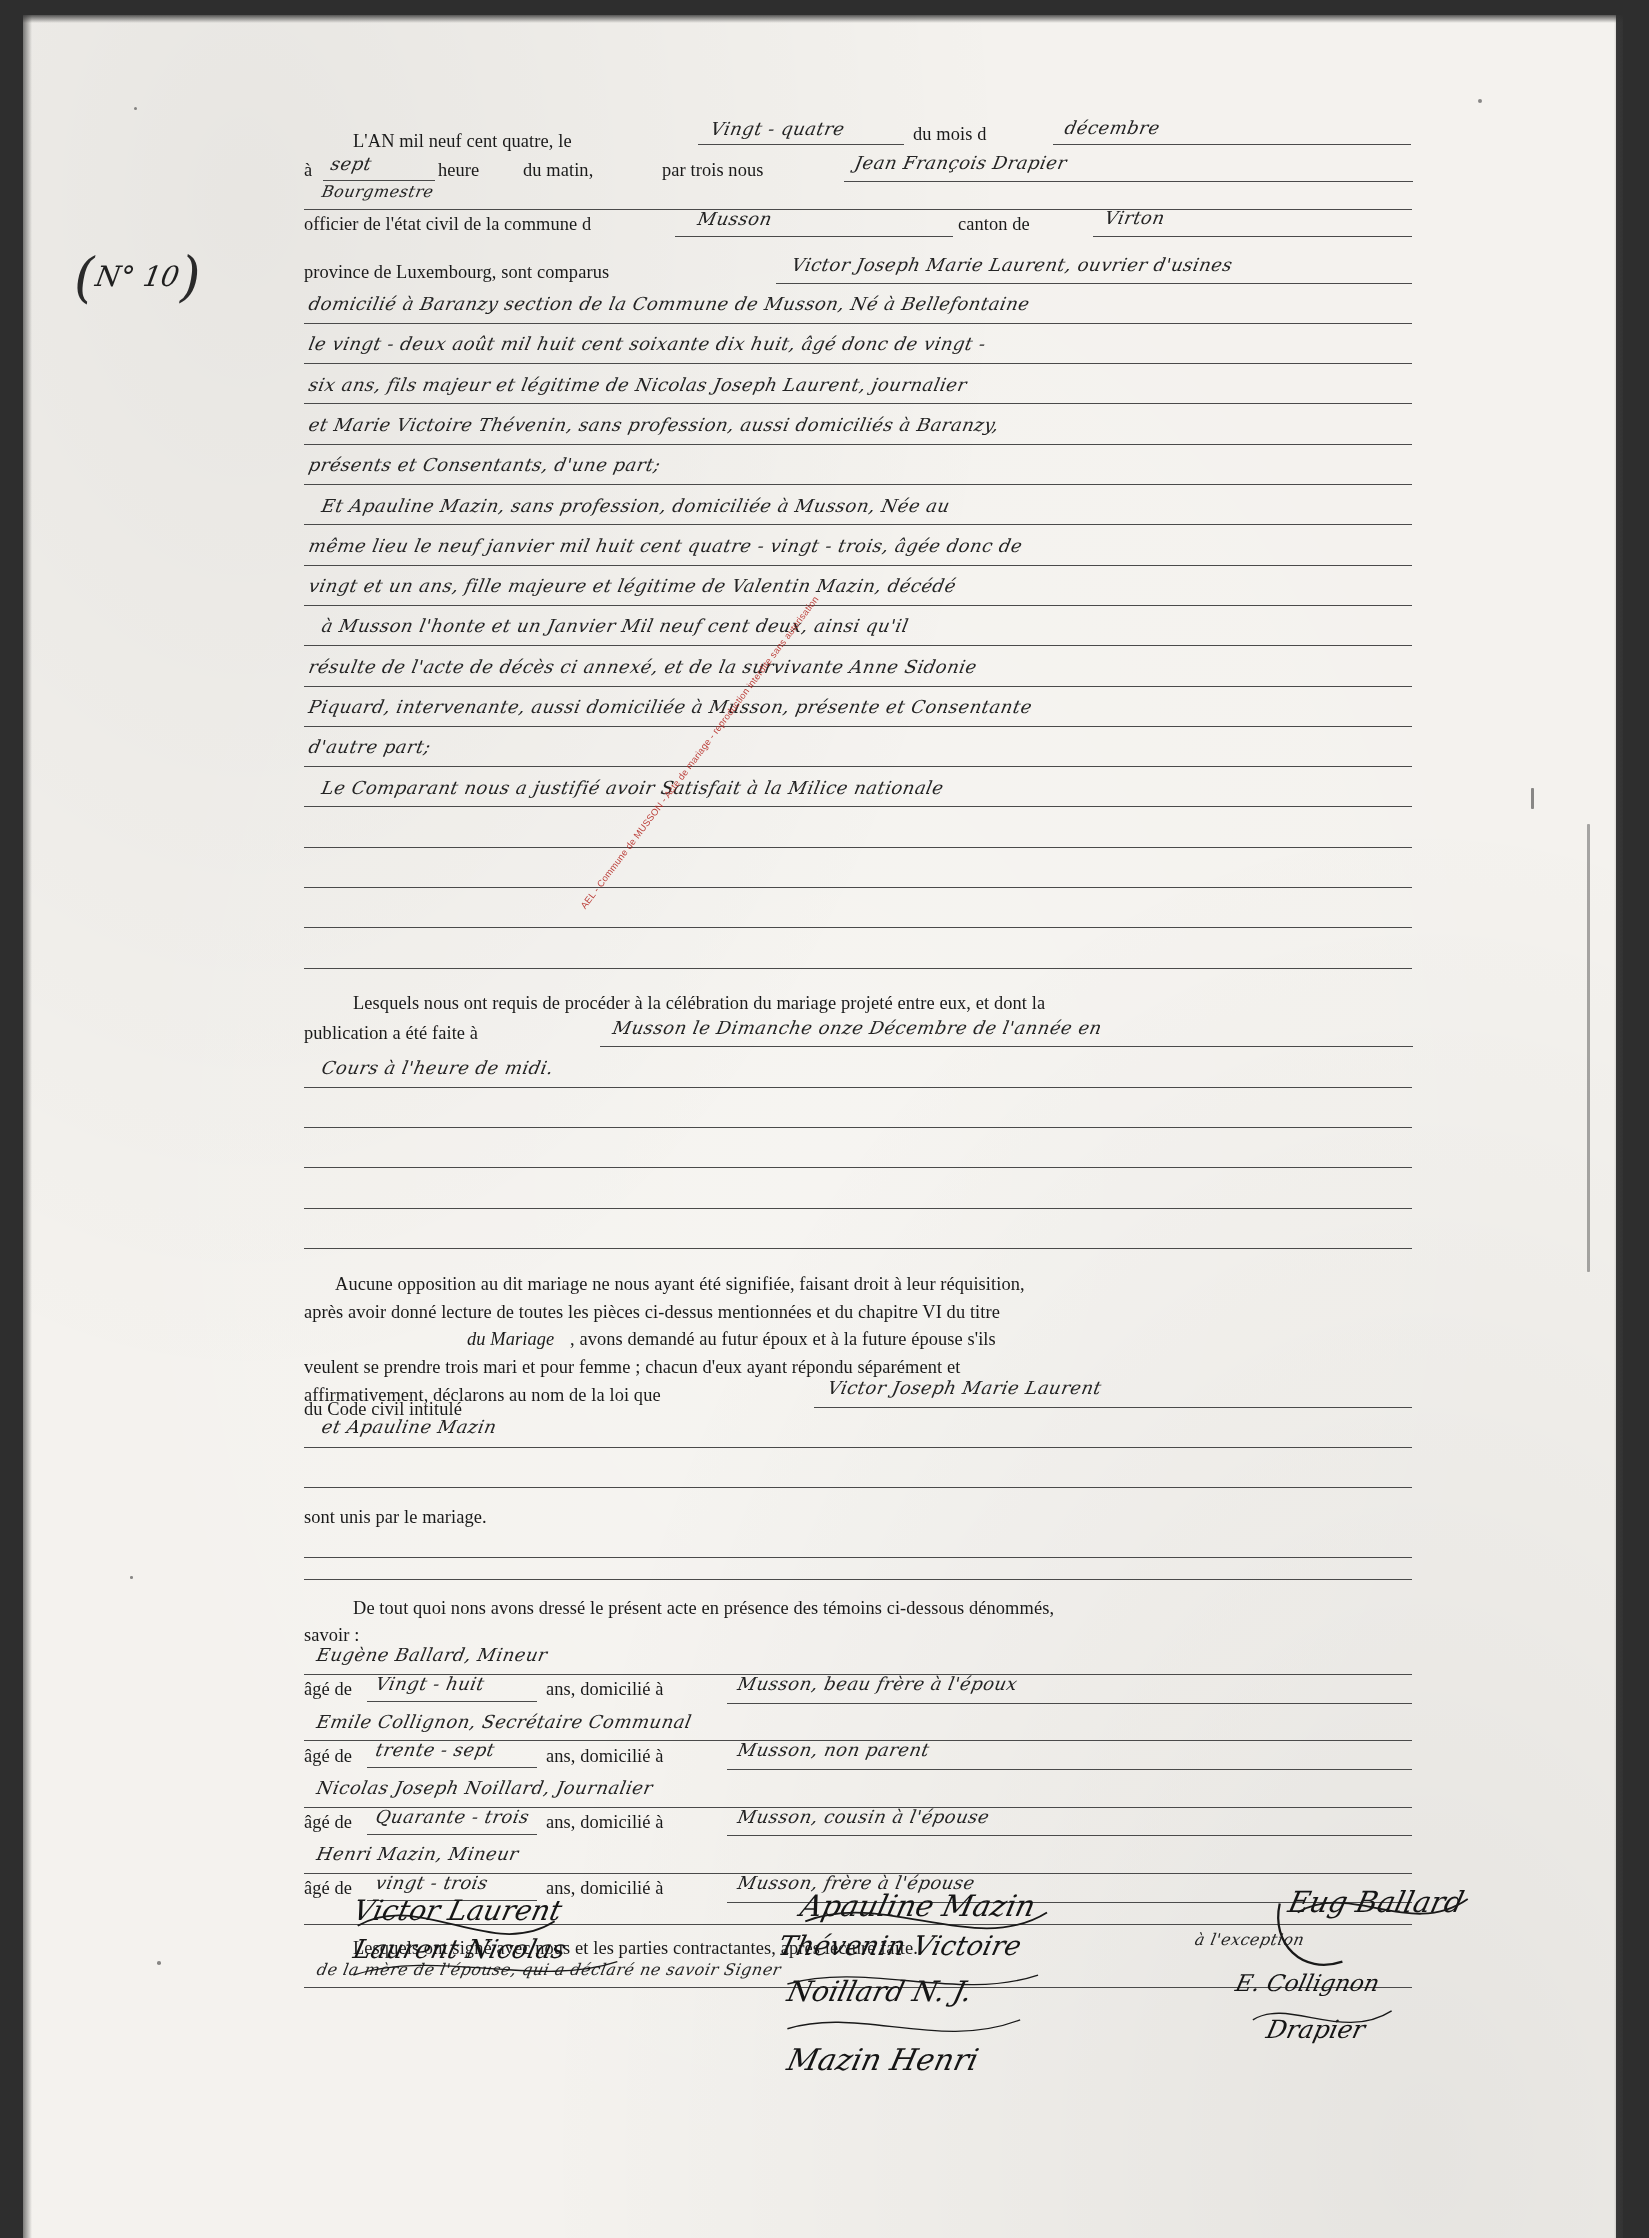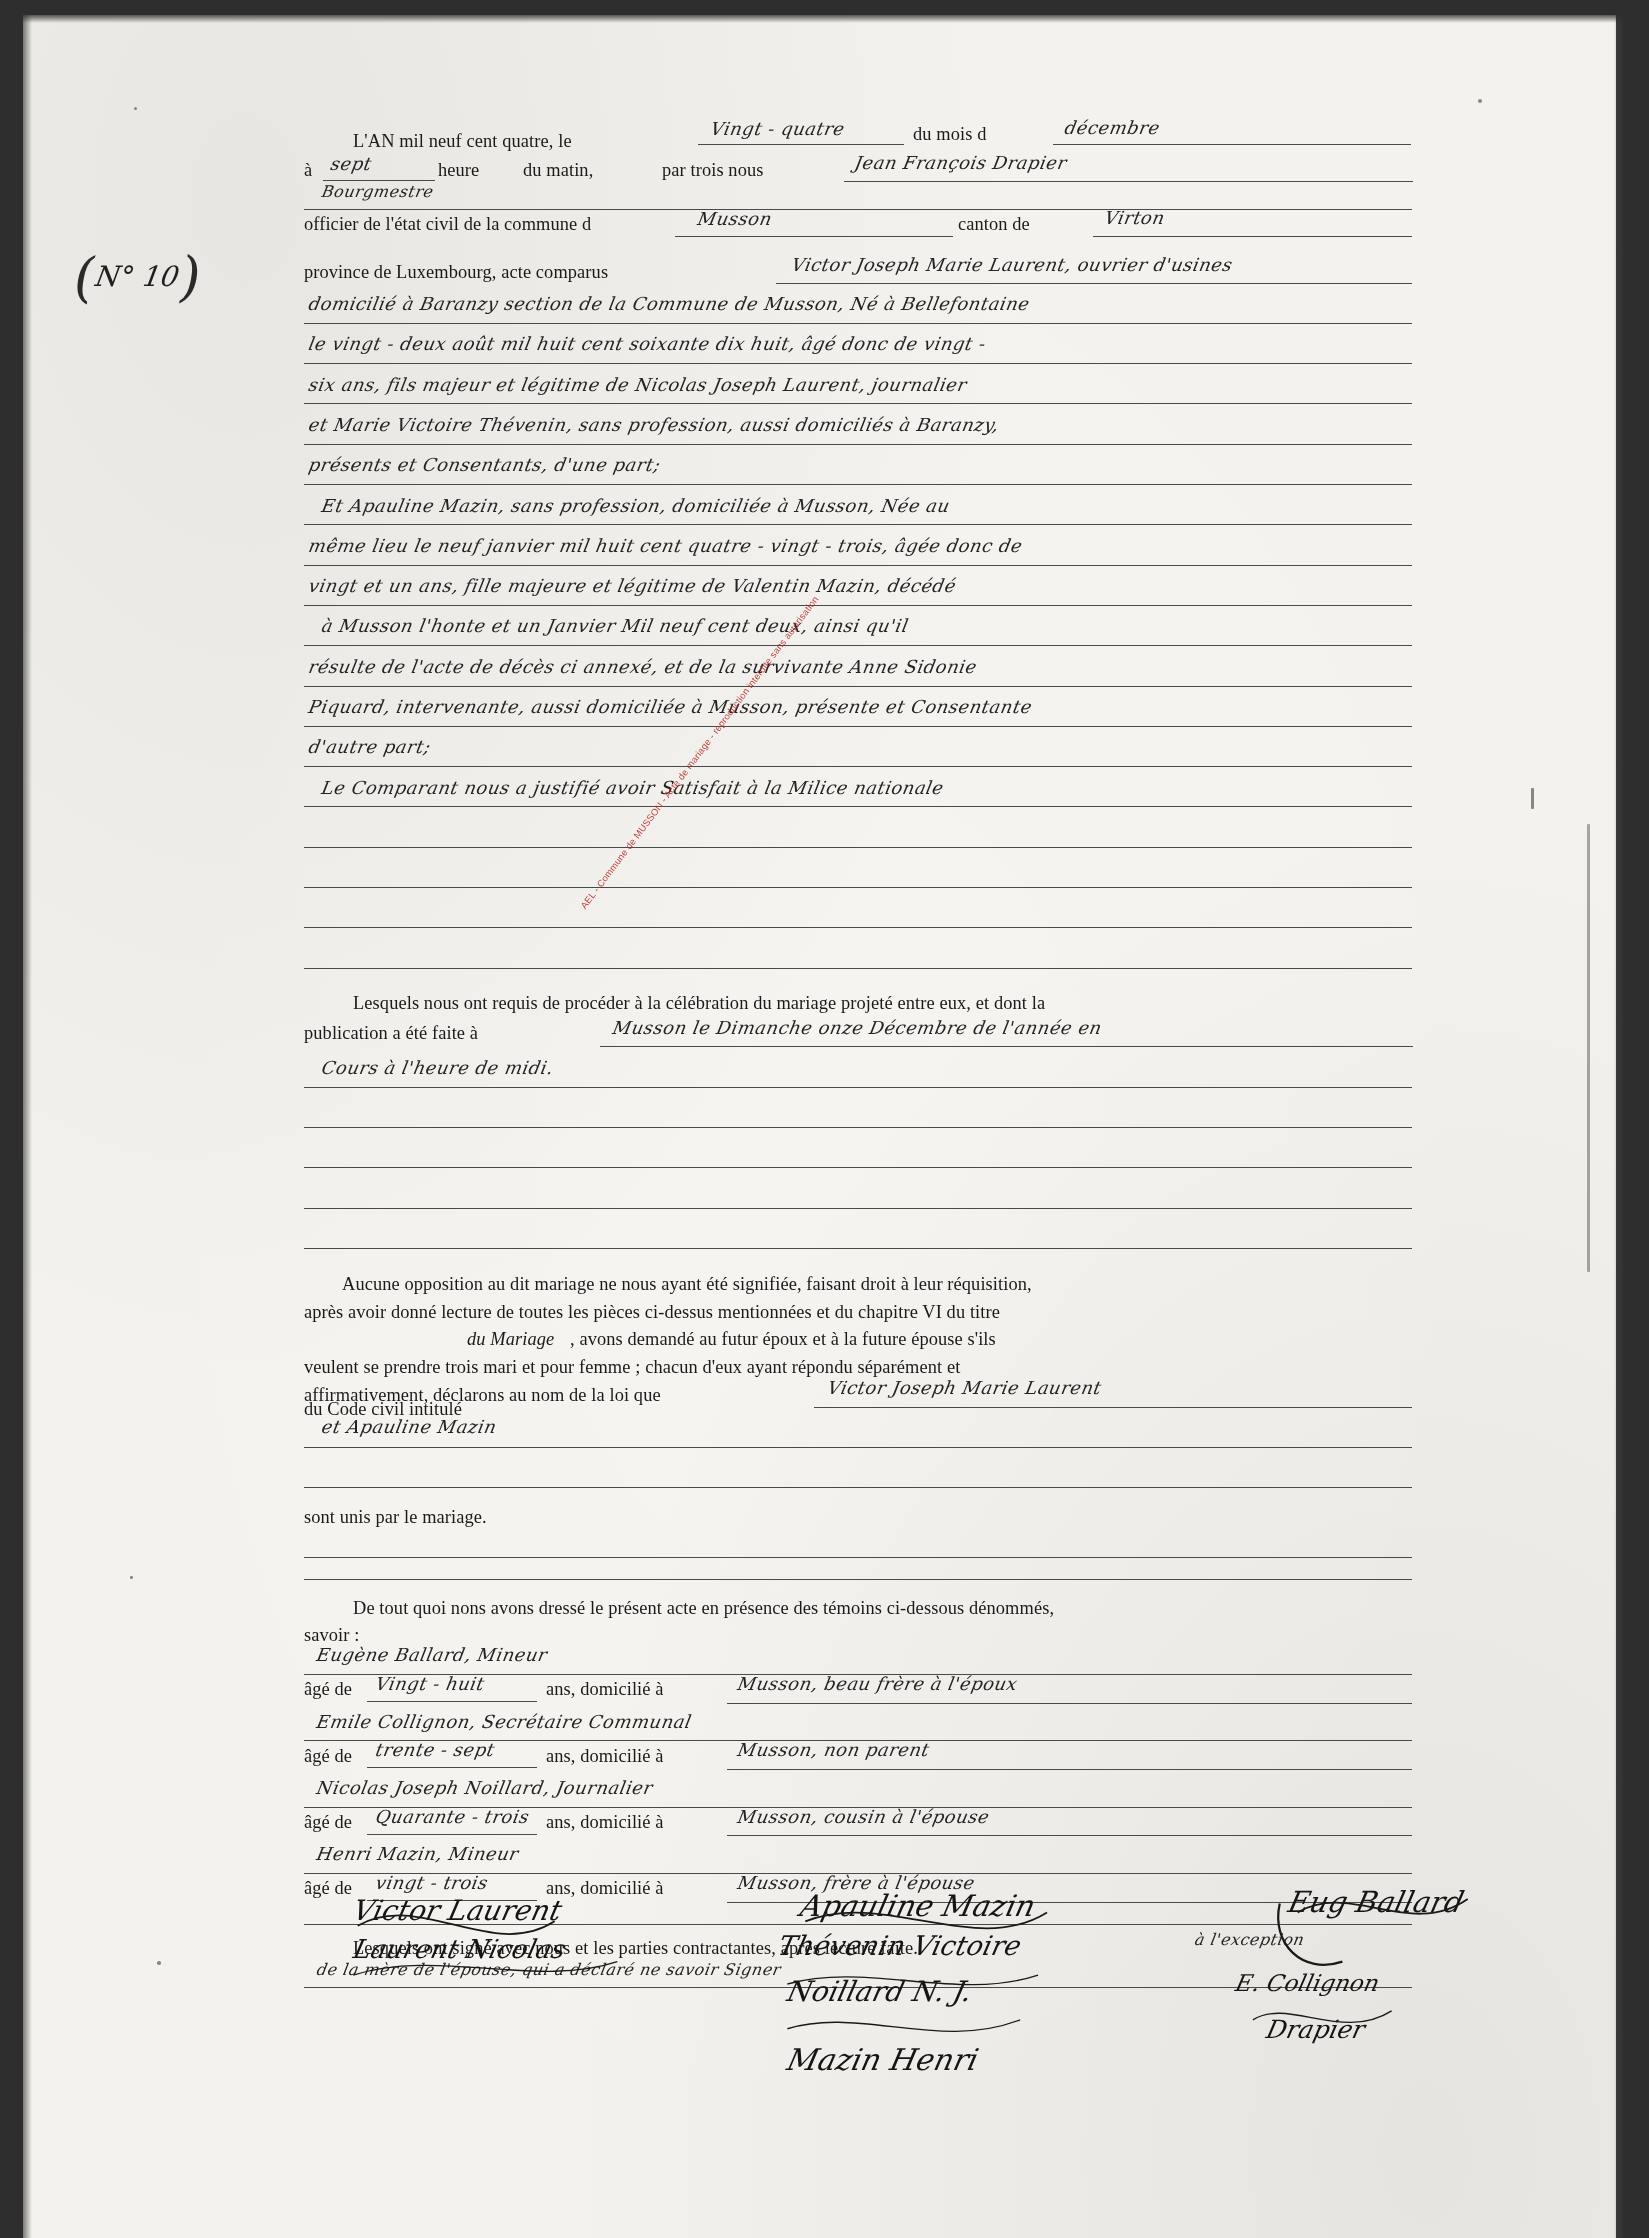--- a/index.html
+++ b/index.html
@@ -200,21 +200,21 @@
     <span class="hw sm ab" style="left:18px;top:68px;">Bourgmestre</span>
     <div class="rule ab" style="left:0px;top:93px;width:1108px;"></div>
 
     <span class="pr ab" style="left:0px;top:99px;">officier de l'état civil de la commune d</span>
     <span class="hw ab" style="left:394px;top:94px;">Musson</span>
     <div class="rule ab" style="left:371px;top:120px;width:278px;"></div>
     <span class="pr ab" style="left:654px;top:99px;">canton de</span>
     <span class="hw ab" style="left:801px;top:93px;">Virton</span>
     <div class="rule ab" style="left:789px;top:120px;width:319px;"></div>
 
-    <span class="pr ab" style="left:0px;top:147px;">province de Luxembourg, acte comparus</span>
+    <span class="pr ab" style="left:0px;top:147px;">province de Luxembourg, sont comparus</span>
     <span class="hw ab" style="left:488px;top:140px;">Victor Joseph Marie Laurent, ouvrier d'usines</span>
     <div class="rule ab" style="left:472px;top:167px;width:636px;"></div>
 
     <span class="hw ab" style="left:4.5px;top:179px;">domicilié à Baranzy section de la Commune de Musson, Né à Bellefontaine</span>
     <div class="rule ab" style="left:0px;top:207px;width:1108px;"></div>
 
     <span class="hw ab" style="left:4.5px;top:219px;">le vingt - deux août mil huit cent soixante dix huit, âgé donc de vingt -</span>
     <div class="rule ab" style="left:0px;top:247px;width:1108px;"></div>
 
     <span class="hw ab" style="left:4.5px;top:260px;">six ans, fils majeur et légitime de Nicolas Joseph Laurent, journalier</span>
@@ -260,21 +260,21 @@
     <span class="hw ab" style="left:309px;top:903px;">Musson le Dimanche onze Décembre de l'année en</span>
     <div class="rule ab" style="left:296px;top:930px;width:813px;"></div>
 
     <span class="hw ab" style="left:18px;top:943px;">Cours à l'heure de midi.</span>
     <div class="rule ab" style="left:0px;top:971px;width:1108px;"></div>
     <div class="rule ab" style="left:0px;top:1011px;width:1108px;"></div>
     <div class="rule ab" style="left:0px;top:1051px;width:1108px;"></div>
     <div class="rule ab" style="left:0px;top:1092px;width:1108px;"></div>
     <div class="rule ab" style="left:0px;top:1132px;width:1108px;"></div>
 
-    <span class="pr ab" style="left:38px;top:1159px;">Aucune opposition au dit mariage ne nous ayant été  signifiée, faisant droit à leur réquisition,</span>
+    <span class="pr ab" style="left:31px;top:1159px;">Aucune opposition au dit mariage ne nous ayant été  signifiée, faisant droit à leur réquisition,</span>
     <span class="pr ab" style="left:0px;top:1187px;">après avoir donné lecture de toutes les pièces ci-dessus mentionnées et du chapitre VI du titre</span>
     <span class="pr ab" style="left:0px;top:1284px;">du Code civil intitulé </span>
     <span class="pr ital ab" style="left:163px;top:1214px;">du Mariage</span>
     <span class="pr ab" style="left:266px;top:1214px;font-family:Liberation Serif, serif;">, avons demandé au futur époux et à la future épouse s'ils</span>
     <span class="pr ab" style="left:0px;top:1242px;">veulent se prendre trois mari et pour femme ; chacun d'eux ayant répondu séparément et</span>
     <span class="pr ab" style="left:0px;top:1270px;">affirmativement, déclarons au nom de la loi que</span>
     <span class="hw ab" style="left:524px;top:1263px;">Victor Joseph Marie Laurent</span>
     <div class="rule ab" style="left:510px;top:1291px;width:598px;"></div>
 
     <span class="hw ab" style="left:18px;top:1302px;">et Apauline Mazin</span>

